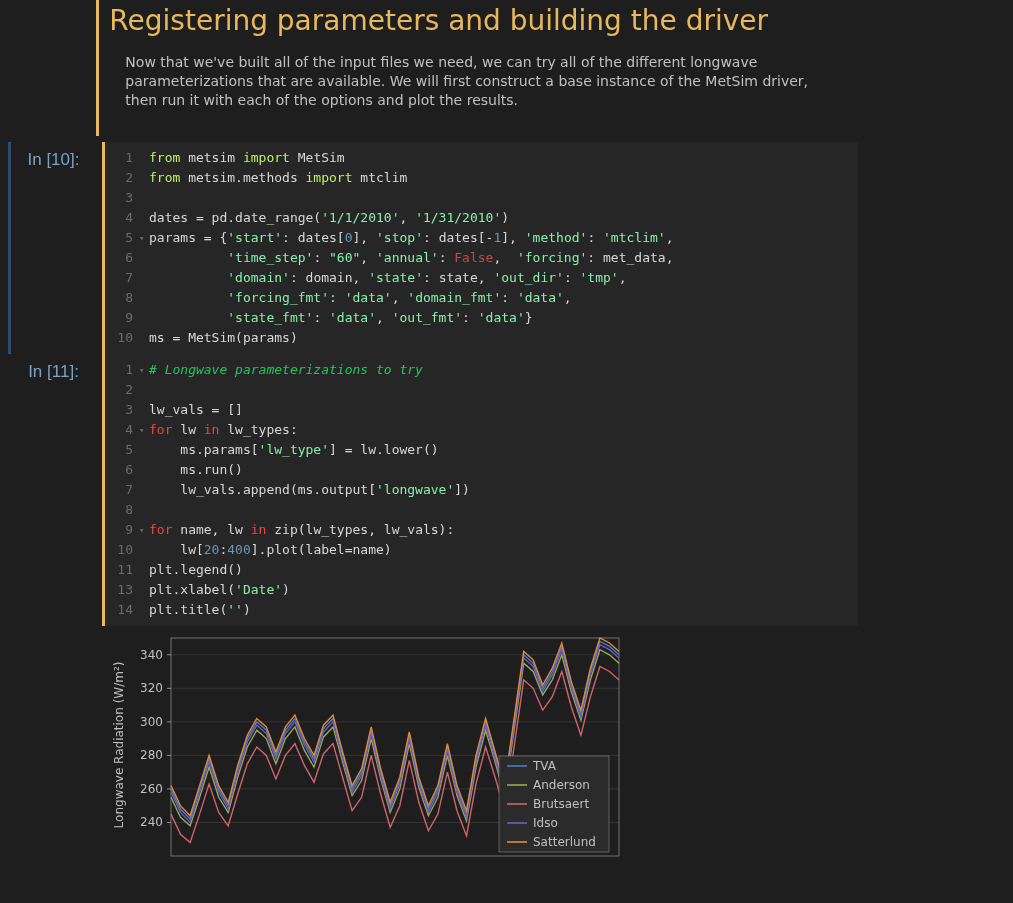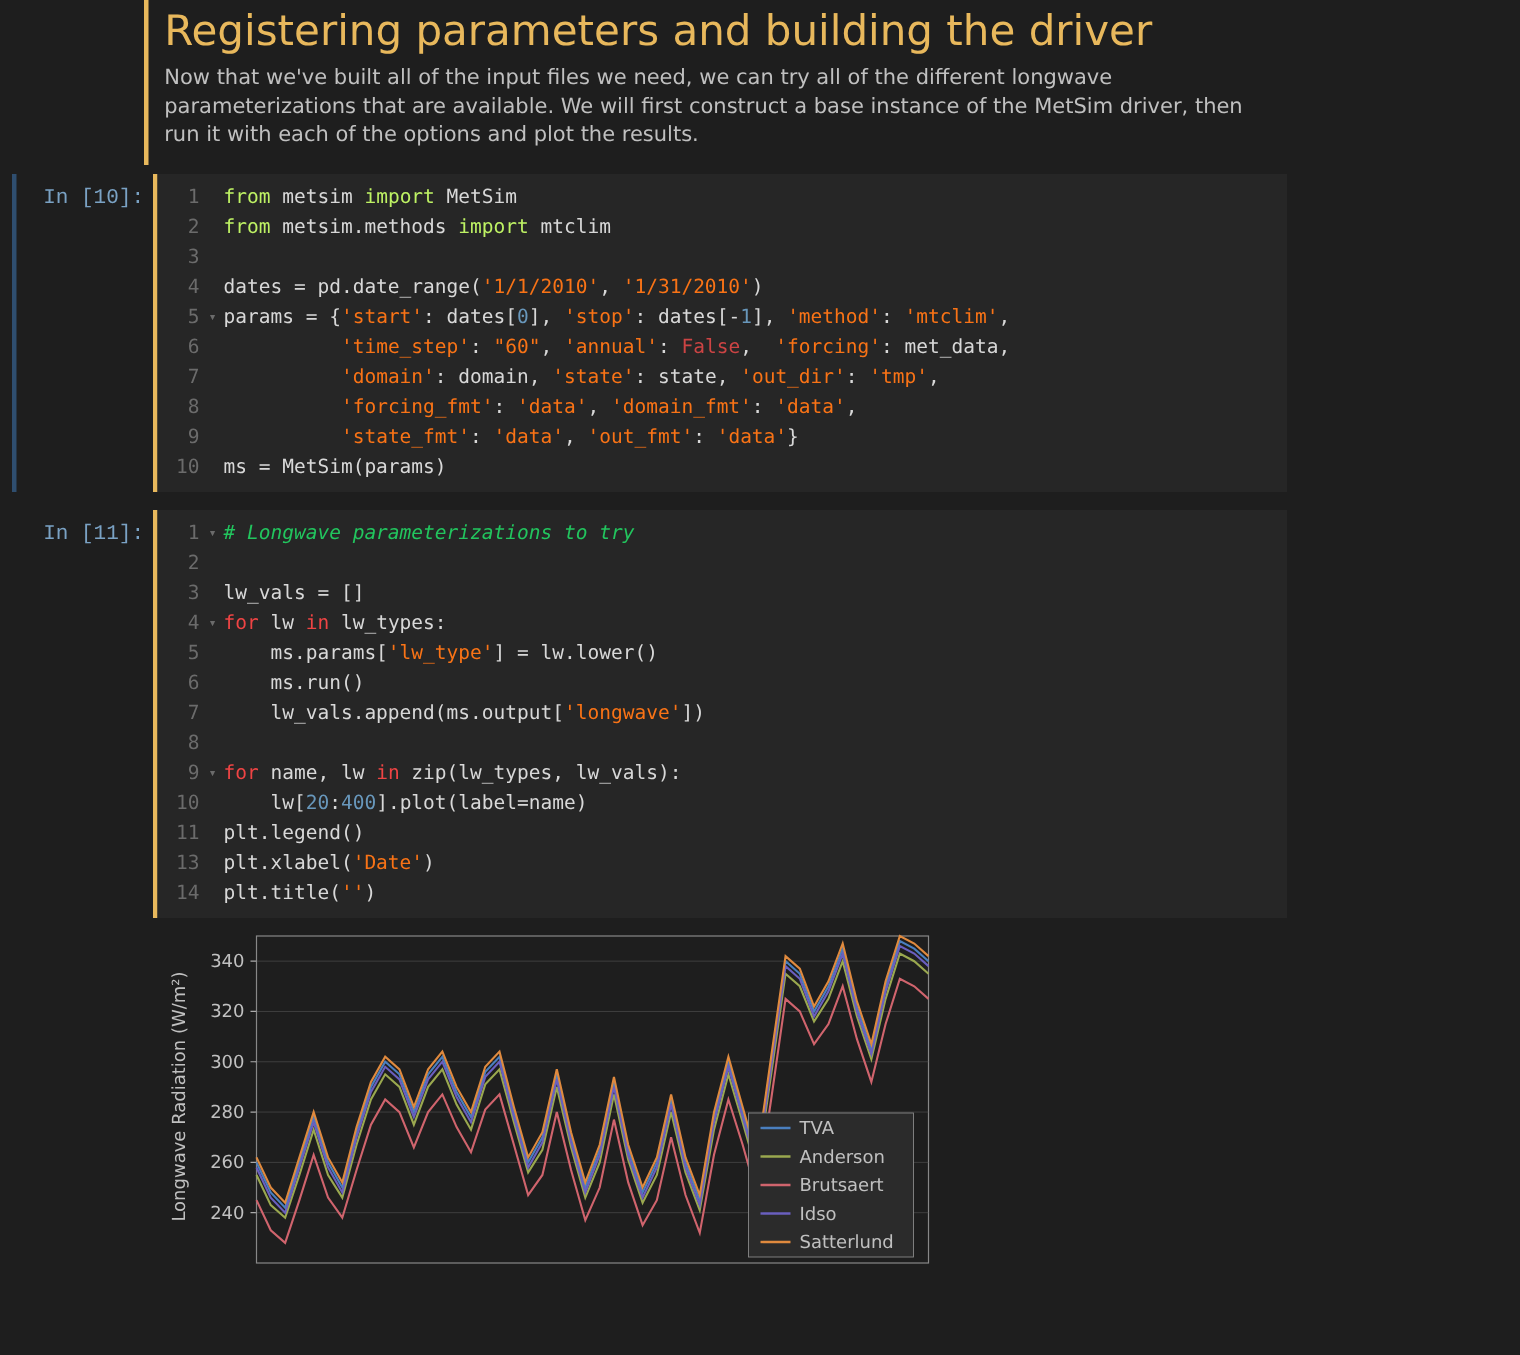--- a/index.html
+++ b/index.html
@@ -2,34 +2,34 @@
 <html><head>
 <meta charset="utf-8">
 <style>
   html,body{margin:0;padding:0;background:#1e1e1e;color:#ddd;font-family:"DejaVu Sans","Helvetica Neue",Arial,sans-serif;font-size:14px;}
   .page{width:858px;height:903px;overflow:hidden;background:#1e1e1e;}
   .text-cell{display:flex;margin:0 0 6px 0;}
   .left-margin{width:96px;flex:0 0 96px;}
   .md-bar{width:4px;background:#e8b85c;}
   .md-body{padding:4px 16px 10px 10px;}
   .md-body h2{margin:0 0 6px 0;font-weight:400;font-size:28px;color:#e8b85c;}
-  .md-body p{margin:0;color:#c0c0c0;line-height:1.35;max-width:840px;}
+  .md-body p{margin:16px;color:#c0c0c0;line-height:1.35;max-width:840px;}
   .code-cell{display:flex;margin:6px 0 0 0;}
   .run-bar{width:3px;background:#3a6ea5;opacity:.6;margin-left:8px;}
-  .prompt{width:85px;flex:0 0 85px;text-align:right;padding:8px 6px 0 0;color:#7aa2c4;font-family:Liberation Mono, monospace;font-size:14px;white-space:nowrap;}
+  .prompt{width:85px;flex:0 0 85px;text-align:center;padding:8px 6px 0 0;color:#7aa2c4;font-family:Liberation Sans, sans-serif;font-size:17px;white-space:nowrap;}
   .code-bar{width:3px;background:#e8b85c;}
   .code-body{flex:1;background:#262626;padding:6px 0 6px 0;font-family:"DejaVu Sans Mono",Menlo,Consolas,monospace;font-size:13px;line-height:20px;}
   .line{display:flex;white-space:pre;}
   .ln{width:28px;text-align:right;color:#6b6b6b;padding-right:6px;user-select:none;flex:0 0 28px;}
   .fold{width:10px;color:#6b6b6b;font-size:9px;flex:0 0 10px;text-align:left;}
   .code{color:#d8d8d8;}
   .k-import{color:#bef264;}
   .k-ctrl{color:#ef4444;}
   .k-bool{color:#cc4444;}
-  .str{color:#f97316;}
+  .str{color:#86efac;}
   .num{color:#6897bb;}
   .comment{color:#22c55e;font-style:italic;}
   .out-row{display:flex;}
   .out-body{padding:4px 0 4px 10px;font-family:"DejaVu Sans Mono",Menlo,Consolas,monospace;font-size:13px;color:#c0c0c0;}
   .plot-wrap{padding:4px 0 0 10px;}
   svg text{font-family:"DejaVu Sans",Arial,sans-serif;}
 </style>
 </head>
 <body>
 <div class="page">
@@ -54,21 +54,21 @@
         <div class="line"><span class="ln">4</span><span class="fold"></span><span class="code">dates = pd.date_range(<span class="str">'1/1/2010'</span>, <span class="str">'1/31/2010'</span>)</span></div>
         <div class="line"><span class="ln">5</span><span class="fold">▾</span><span class="code">params = {<span class="str">'start'</span>: dates[<span class="num">0</span>], <span class="str">'stop'</span>: dates[-<span class="num">1</span>], <span class="str">'method'</span>: <span class="str">'mtclim'</span>,</span></div>
         <div class="line"><span class="ln">6</span><span class="fold"></span><span class="code">          <span class="str">'time_step'</span>: <span class="str">"60"</span>, <span class="str">'annual'</span>: <span class="k-bool">False</span>,  <span class="str">'forcing'</span>: met_data,</span></div>
         <div class="line"><span class="ln">7</span><span class="fold"></span><span class="code">          <span class="str">'domain'</span>: domain, <span class="str">'state'</span>: state, <span class="str">'out_dir'</span>: <span class="str">'tmp'</span>,</span></div>
         <div class="line"><span class="ln">8</span><span class="fold"></span><span class="code">          <span class="str">'forcing_fmt'</span>: <span class="str">'data'</span>, <span class="str">'domain_fmt'</span>: <span class="str">'data'</span>,</span></div>
         <div class="line"><span class="ln">9</span><span class="fold"></span><span class="code">          <span class="str">'state_fmt'</span>: <span class="str">'data'</span>, <span class="str">'out_fmt'</span>: <span class="str">'data'</span>}</span></div>
         <div class="line"><span class="ln">10</span><span class="fold"></span><span class="code">ms = MetSim(params)</span></div>
       </div>
 </div>
 
-<div class="code-cell" style="margin-top:12px;">
+<div class="code-cell" style="margin-top:0;">
   <div class="run-bar" style="opacity:0;"></div>
   <div class="prompt">In [11]:</div>
   <div class="code-bar"></div>
   <div class="code-body" id="code1">
         <div class="line"><span class="ln">1</span><span class="fold">▾</span><span class="code"><span class="comment"># Longwave parameterizations to try</span></span></div>
         <div class="line"><span class="ln">2</span><span class="fold"></span></div>
         <div class="line"><span class="ln">3</span><span class="fold"></span><span class="code">lw_vals = []</span></div>
         <div class="line"><span class="ln">4</span><span class="fold">▾</span><span class="code"><span class="k-ctrl">for</span> lw <span class="k-ctrl">in</span> lw_types:</span></div>
         <div class="line"><span class="ln">5</span><span class="fold"></span><span class="code">    ms.params[<span class="str">'lw_type'</span>] = lw.lower()</span></div>
         <div class="line"><span class="ln">6</span><span class="fold"></span><span class="code">    ms.run()</span></div>

